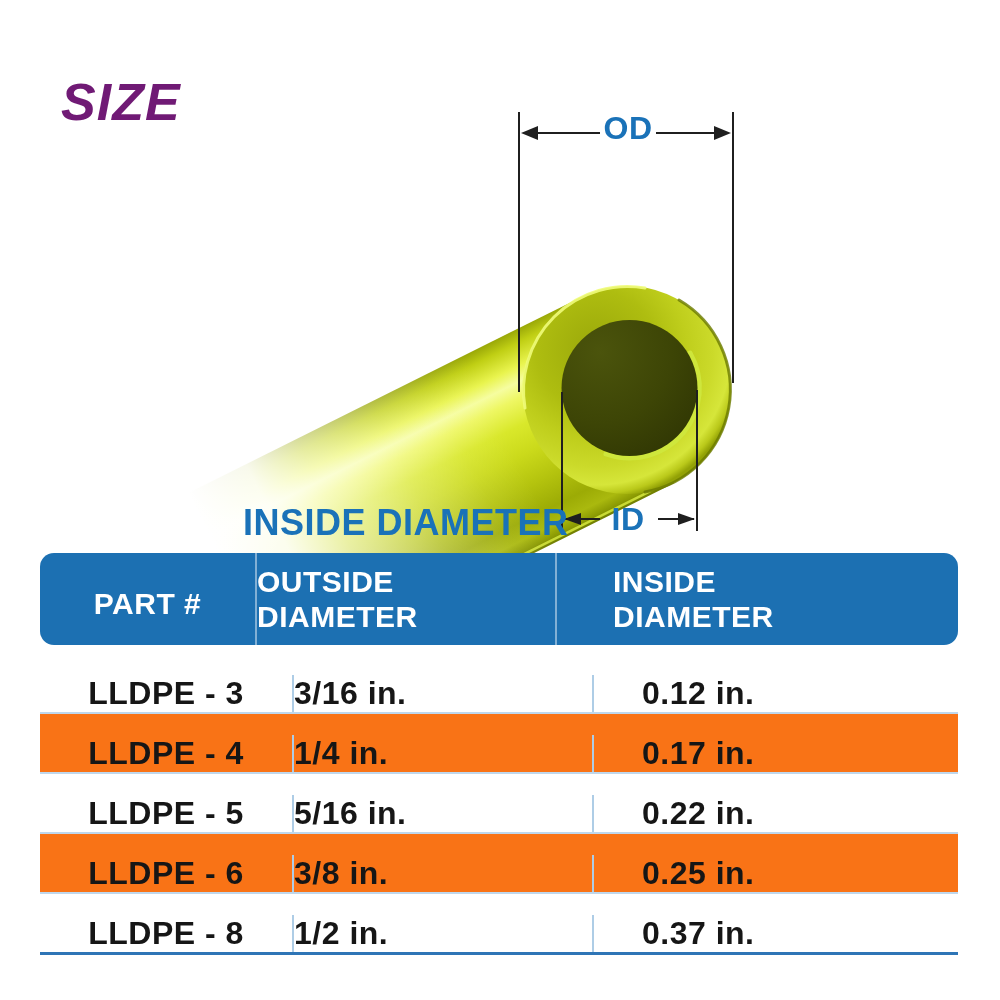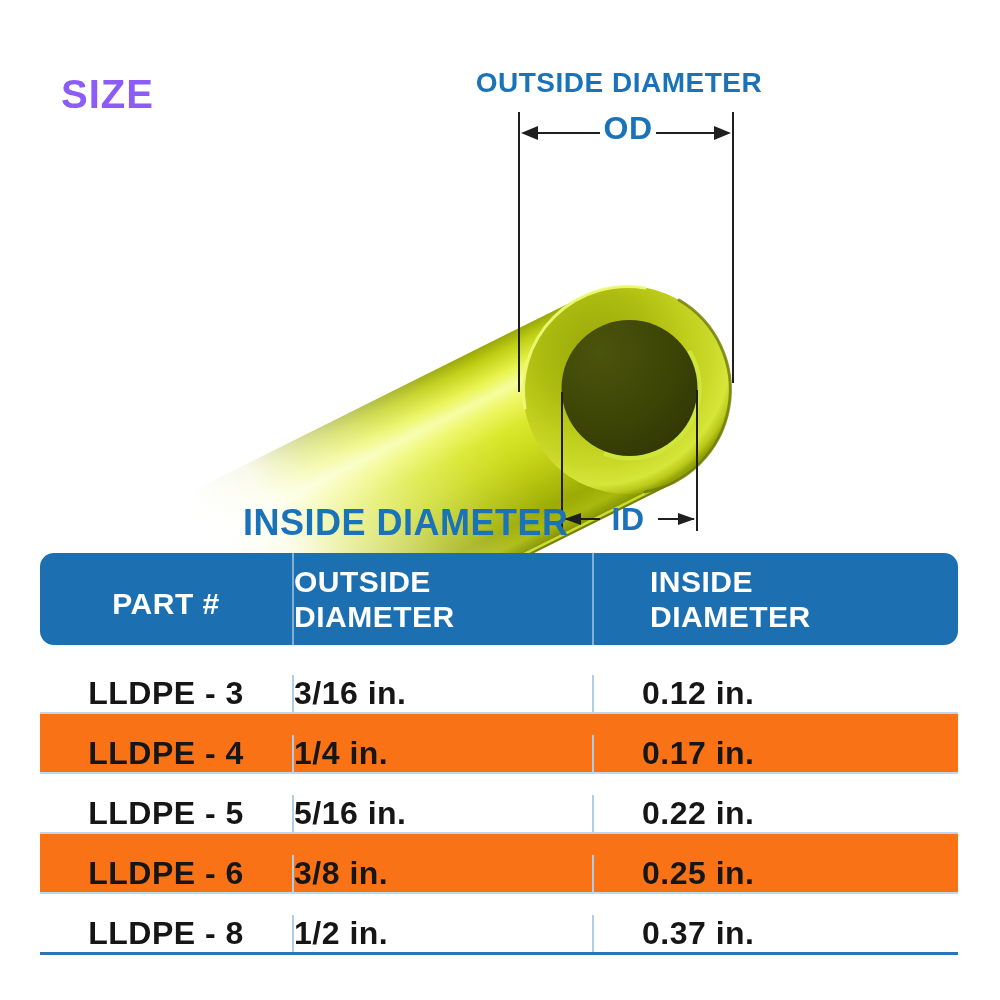--- a/index.html
+++ b/index.html
@@ -1,22 +1,23 @@
 <!DOCTYPE html>
 <html><head>
 <meta charset="utf-8">
 <style>
   html,body{margin:0;padding:0;background:#ffffff;}
   body{font-family:"Liberation Sans", sans-serif;}
   .canvas{position:relative;width:1000px;height:1000px;background:#ffffff;overflow:hidden;}
 
   .page-title{
     position:absolute;left:61px;top:72px;
-    font-size:40px;font-weight:700;letter-spacing:1px;
-    color:#8b5cf6;
+    font-size:52px;font-weight:700;letter-spacing:1px;
+    color:#701a75;
+    font-style:italic;
   }
 
   .tube-svg{position:absolute;left:0;top:0;}
 
   .dim-label{
     position:absolute;color:#1a72b8;font-weight:700;white-space:nowrap;
     letter-spacing:0.5px;
   }
   .lbl-outside{left:439px;top:67px;width:360px;text-align:center;font-size:28px;}
   .lbl-od{left:578px;top:110px;width:100px;text-align:center;font-size:32px;}
@@ -24,21 +25,21 @@
   .lbl-id{left:578px;top:501px;width:100px;text-align:center;font-size:32px;}
 
   
   .size-table{position:absolute;left:40px;top:553px;width:918px;}
   .thead{
     height:92px;background:#1c70b2;border-radius:14px;
     display:flex;align-items:stretch;color:#ffffff;font-weight:700;
   }
   .th{display:flex;flex-direction:column;justify-content:center;
       font-size:30px;line-height:35px;letter-spacing:0.5px;box-sizing:border-box;}
-  .th.c1{width:252px;align-items:center;margin-top:8px;}
+  .th.c1{width:215px;align-items:center;margin-top:8px;}
   .th.c2{width:300px;border-left:2px solid rgba(255,255,255,0.45);}
   .th.c3{flex:1;padding-left:56px;border-left:2px solid rgba(255,255,255,0.45);}
 
   .tbody{margin-top:7px;border-bottom:3px solid #2e75b6;}
   .tr{height:60px;display:flex;align-items:flex-end;box-sizing:border-box;}
   .tr + .tr{border-top:2px solid #bfd7ec;}
   .tr.alt{background:#f97316;border-radius:0;}
   .td{display:flex;align-items:center;font-size:32px;font-weight:700;
       color:#161616;letter-spacing:0.5px;box-sizing:border-box;}
   .td.c1{width:252px;justify-content:center;}
@@ -118,21 +119,20 @@
       <line x1="562" y1="392" x2="562" y2="531"></line>
       <line x1="697" y1="390" x2="697" y2="531"></line>
       <line x1="565" y1="519" x2="600" y2="519"></line>
       <line x1="658" y1="519" x2="694" y2="519"></line>
     </g>
     <polygon points="564,519 581,513 581,525" fill="#1f1f1f"></polygon>
     <polygon points="695,519 678,513 678,525" fill="#1f1f1f"></polygon>
   </svg>
 
   <div class="page-title">SIZE</div>
-  <div class="dim-label lbl-outside">OUTSIDE DIAMETER</div>
   <div class="dim-label lbl-od">OD</div>
   <div class="dim-label lbl-inside">INSIDE DIAMETER</div>
   <div class="dim-label lbl-id">ID</div>
 
   <div class="size-table">
     <div class="thead">
       <div class="th c1">
         <span>PART #</span>
       </div>
       <div class="th c2">

